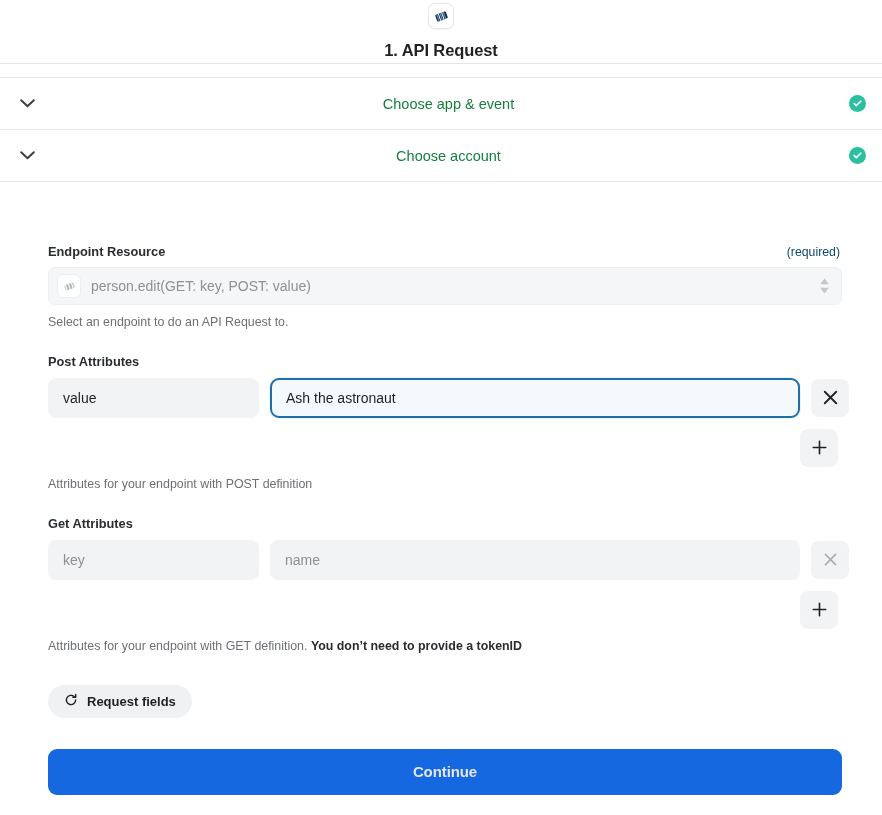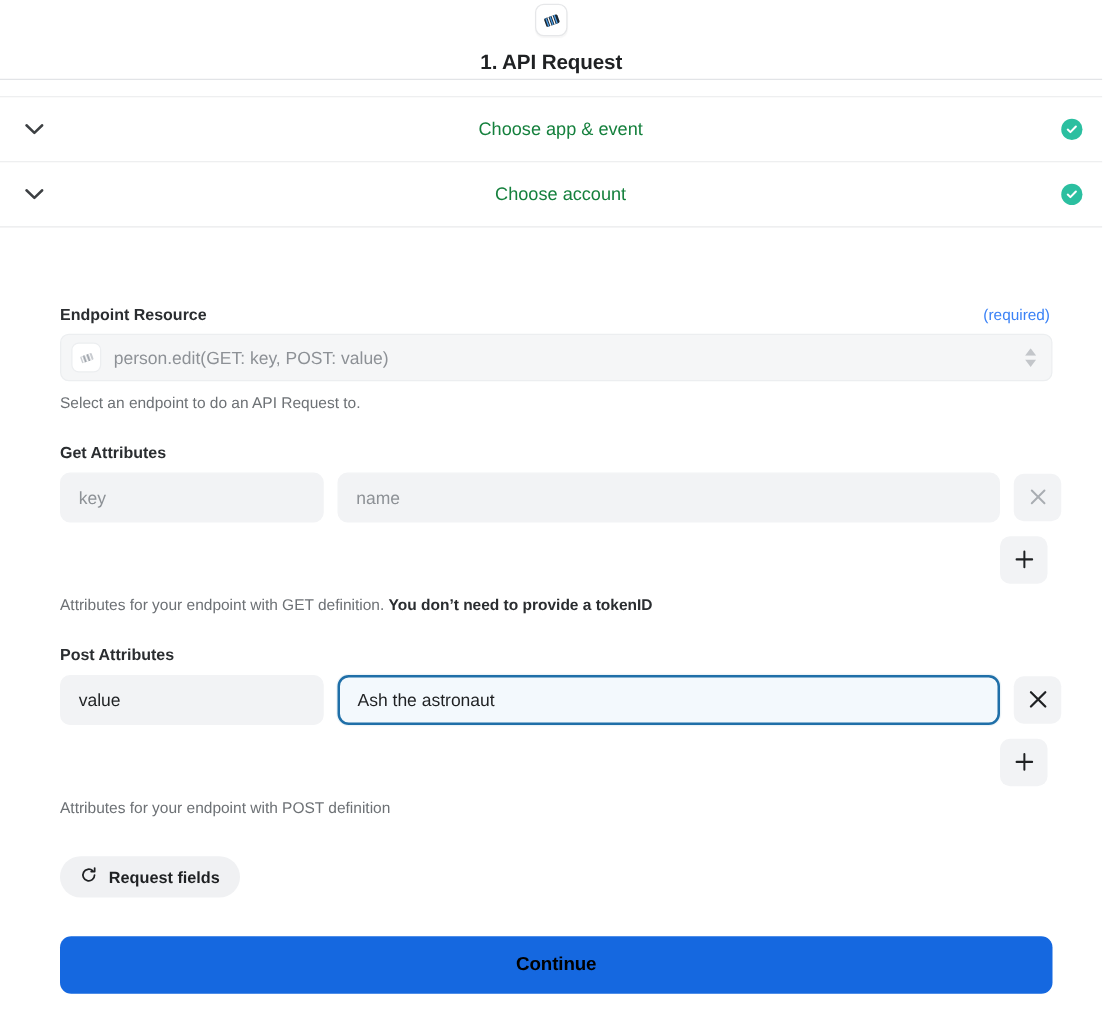--- a/index.html
+++ b/index.html
@@ -76,21 +76,21 @@
   }
 
   .field-label-row {
     display:flex; align-items: baseline; justify-content: space-between;
     margin-bottom: 8px;
     margin-top: 34px;
   }
   .field-label {
     font-size: 12.8px; font-weight: 700; color: #2a2d30;
   }
-  .required-tag { font-size: 12.3px; color: #3b82f6; font-weight: 400; }
+  .required-tag { font-size: 12.3px; color: #0c4a6e; font-weight: 400; }
 
   
   .select-box {
     position: relative;
     height: 38px;
     background: #f5f6f7;
     border: 1px solid #eceef0;
     border-radius: 7px;
     display: flex; align-items: center;
     padding: 0 34px 0 8px;
@@ -160,21 +160,21 @@
     border: none;
     font-family: inherit;
   }
 
   
   .continue-btn {
     margin-top: 31px;
     width: 794px; height: 46px;
     border-radius: 9px;
     background: #1568e0;
-    color: #000000;
+    color: #e5e5e5;
     font-size: 15px; font-weight: 700;
     display:flex; align-items:center; justify-content:center;
     border: none; cursor: pointer;
     font-family: inherit;
     letter-spacing: -0.1px;
   }
 </style>
 </head>
 <body>
 
@@ -262,74 +262,74 @@
         <svg width="9" height="6" viewBox="0 0 9 6" aria-hidden="true">
             <path d="M4.5 6L0 0h9z" fill="currentColor"></path>
           </svg>
       </span>
     </div>
 
     <p class="help-text">Select an endpoint to do an API Request to.</p>
 
     
     <div class="attr-block">
-      <div class="field-label" style="margin-bottom:9px">Get Attributes</div>
+      <div class="field-label" style="margin-bottom:9px">Post Attributes</div>
 
       <div class="attr-row">
         <div class="attr-input key-col">
-          <span class="ph">key</span>
-        </div>
-        <div class="attr-input val-col">
-          <span class="ph">name</span>
-        </div>
-        <div class="sq-btn muted">
-          <svg width="15" height="15" viewBox="0 0 16 16" aria-hidden="true">
+          <span class="val">value</span>
+        </div>
+        <div class="attr-input val-col focused">
+          <span class="val">Ash the astronaut</span>
+        </div>
+        <div class="sq-btn dark">
+          <svg width="17" height="17" viewBox="0 0 16 16" aria-hidden="true">
             <path d="M2.6 2.6L13.4 13.4M13.4 2.6L2.6 13.4" stroke="currentColor" stroke-width="1.7" stroke-linecap="round"></path>
           </svg>
         </div>
       </div>
 
       <div class="add-row">
         <div class="sq-btn dark">
           <svg width="17" height="17" viewBox="0 0 18 18" aria-hidden="true">
             <path d="M9 2.4v13.2M2.4 9h13.2" stroke="currentColor" stroke-width="1.7" stroke-linecap="round"></path>
           </svg>
         </div>
       </div>
 
-      <p class="help-text"><span>Attributes for your endpoint with GET definition. </span><b>You don’t need to provide a tokenID</b></p>
+      <p class="help-text">Attributes for your endpoint with POST definition</p>
     </div>
 
     
     <div class="attr-block">
-      <div class="field-label" style="margin-bottom:9px">Post Attributes</div>
+      <div class="field-label" style="margin-bottom:9px">Get Attributes</div>
 
       <div class="attr-row">
         <div class="attr-input key-col">
-          <span class="val">value</span>
-        </div>
-        <div class="attr-input val-col focused">
-          <span class="val">Ash the astronaut</span>
-        </div>
-        <div class="sq-btn dark">
-          <svg width="17" height="17" viewBox="0 0 16 16" aria-hidden="true">
+          <span class="ph">key</span>
+        </div>
+        <div class="attr-input val-col">
+          <span class="ph">name</span>
+        </div>
+        <div class="sq-btn muted">
+          <svg width="15" height="15" viewBox="0 0 16 16" aria-hidden="true">
             <path d="M2.6 2.6L13.4 13.4M13.4 2.6L2.6 13.4" stroke="currentColor" stroke-width="1.7" stroke-linecap="round"></path>
           </svg>
         </div>
       </div>
 
       <div class="add-row">
         <div class="sq-btn dark">
           <svg width="17" height="17" viewBox="0 0 18 18" aria-hidden="true">
             <path d="M9 2.4v13.2M2.4 9h13.2" stroke="currentColor" stroke-width="1.7" stroke-linecap="round"></path>
           </svg>
         </div>
       </div>
 
-      <p class="help-text">Attributes for your endpoint with POST definition</p>
+      <p class="help-text"><span>Attributes for your endpoint with GET definition. </span><b>You don’t need to provide a tokenID</b></p>
     </div>
 
     
     <button class="refresh-btn">
       <span>
         <svg width="14" height="14" viewBox="0 0 16 16" aria-hidden="true">
           <path d="M13.3 8a5.3 5.3 0 1 1-1.7-3.9" fill="none" stroke="currentColor" stroke-width="1.6" stroke-linecap="round"></path>
           <path d="M13.4 1.6v3.2h-3.2" fill="none" stroke="currentColor" stroke-width="1.6" stroke-linecap="round" stroke-linejoin="round"></path>
         </svg>
       </span>

